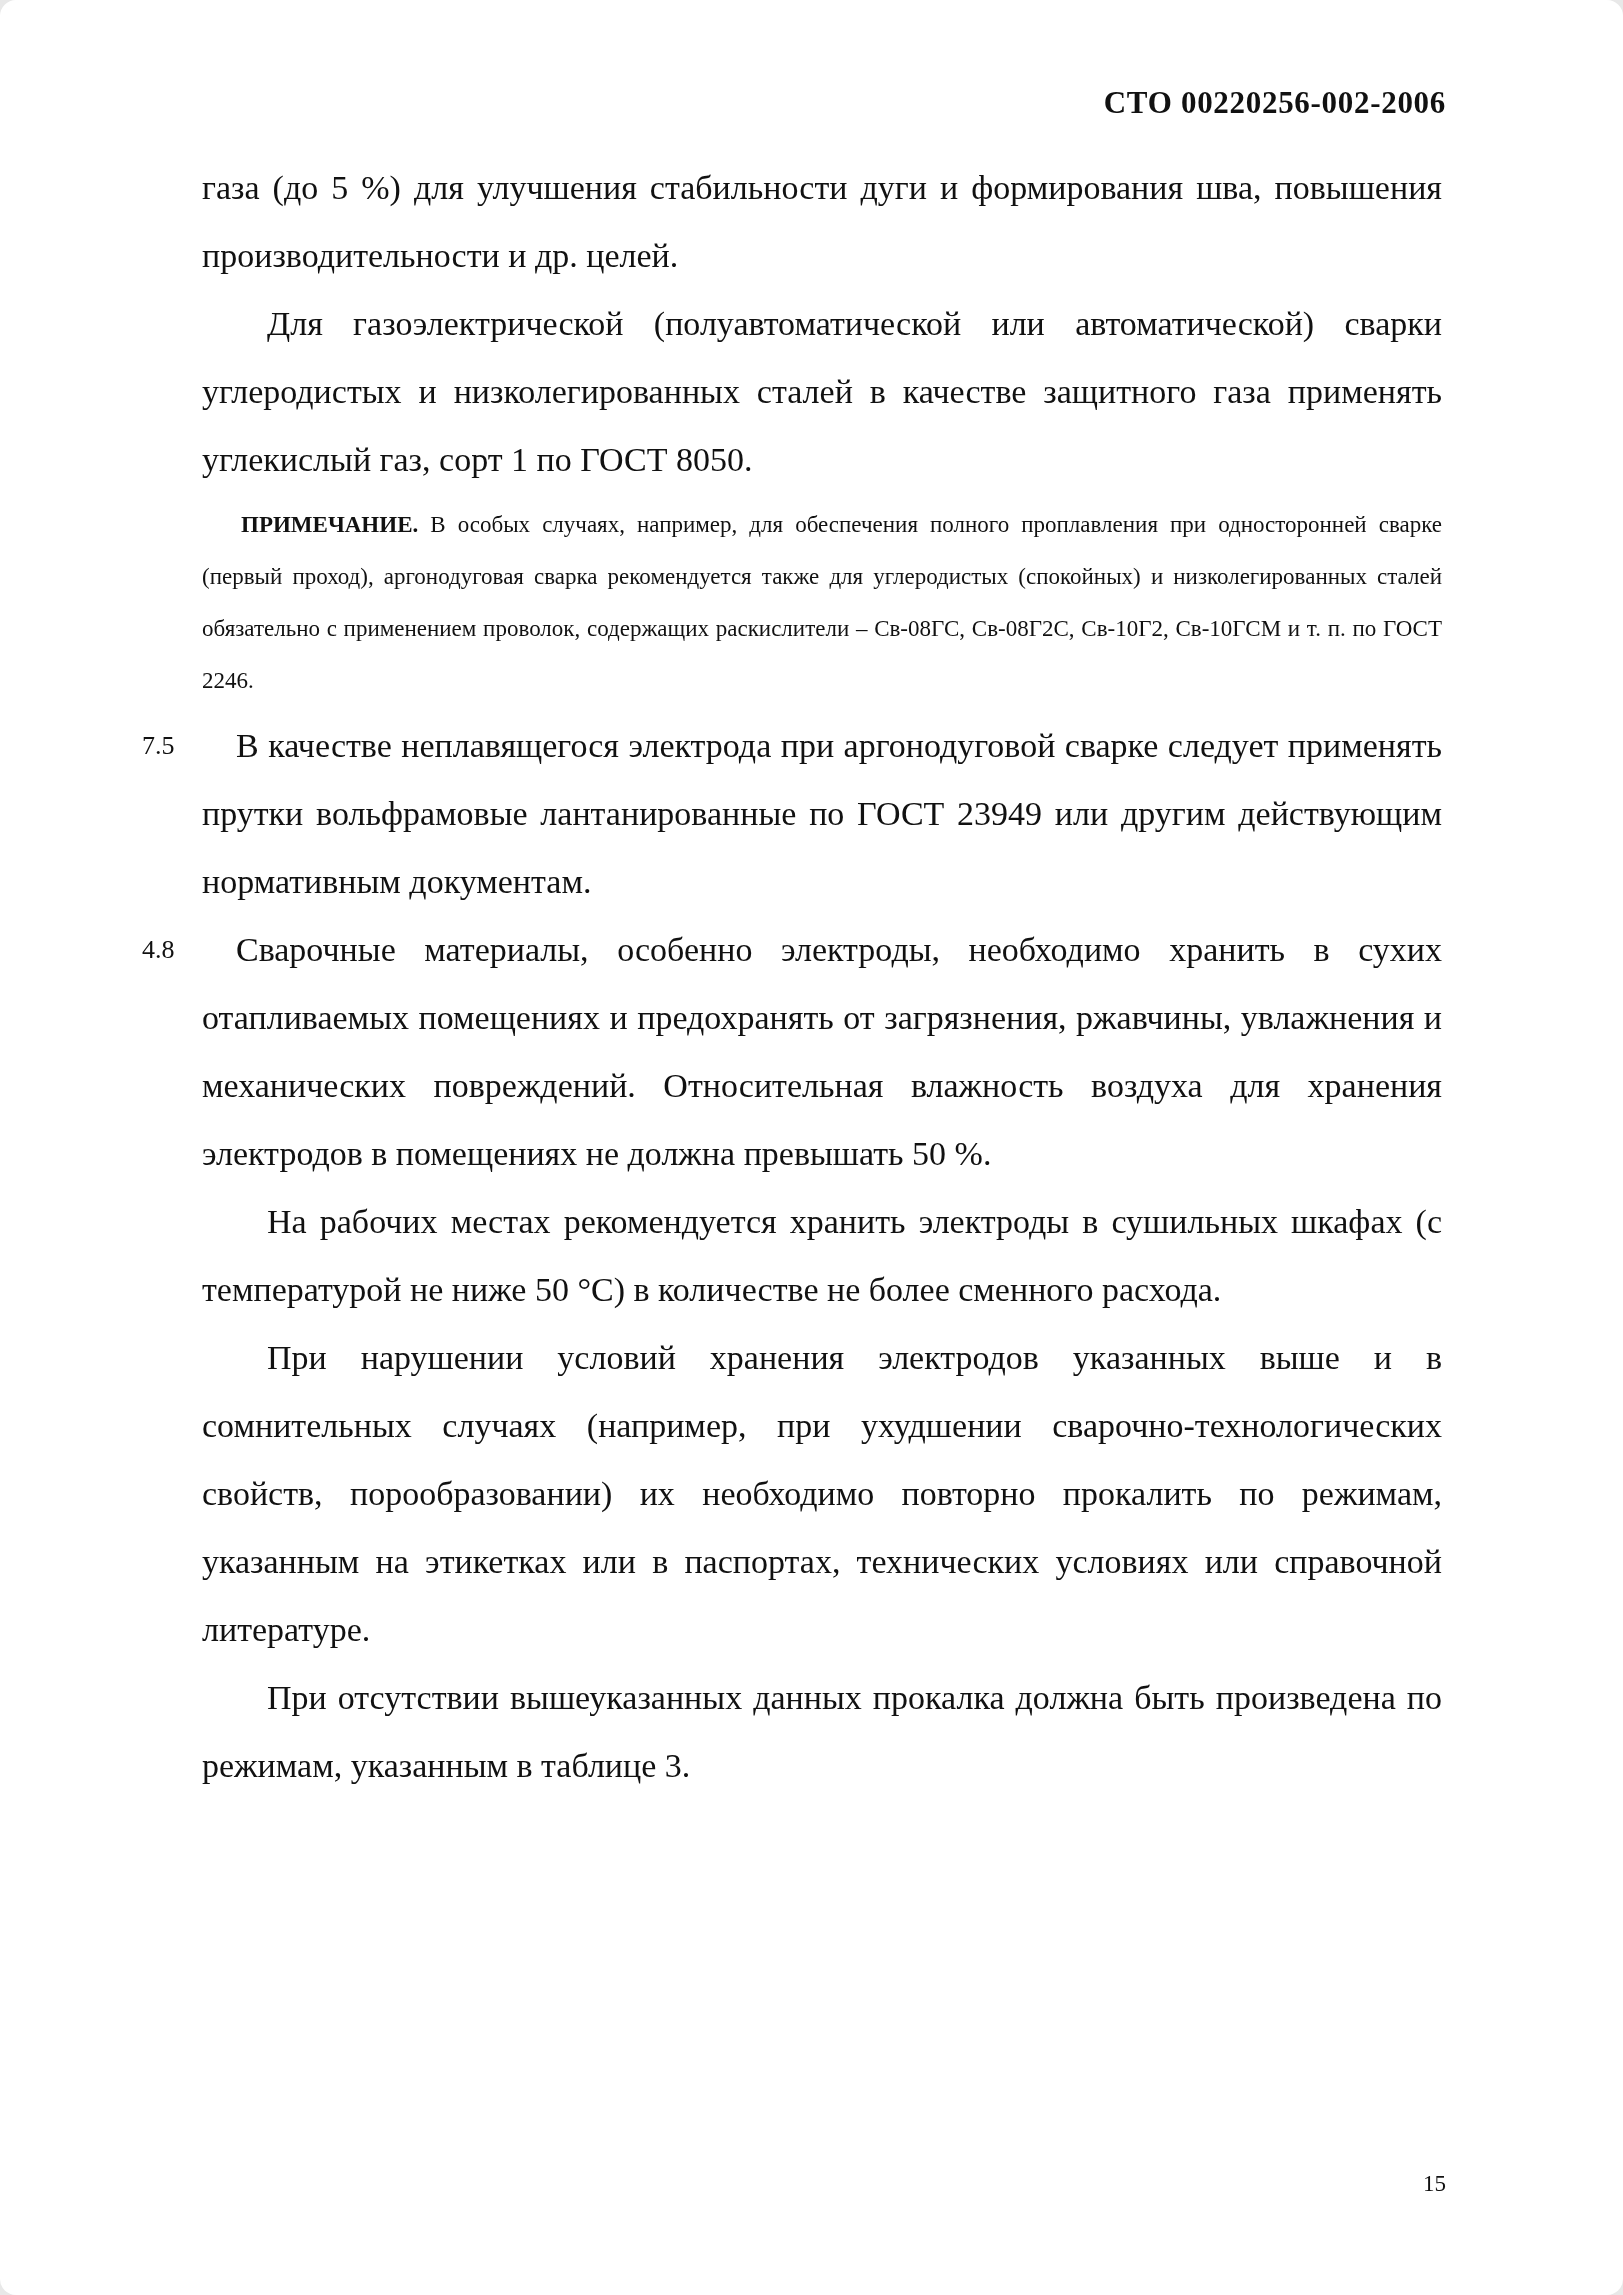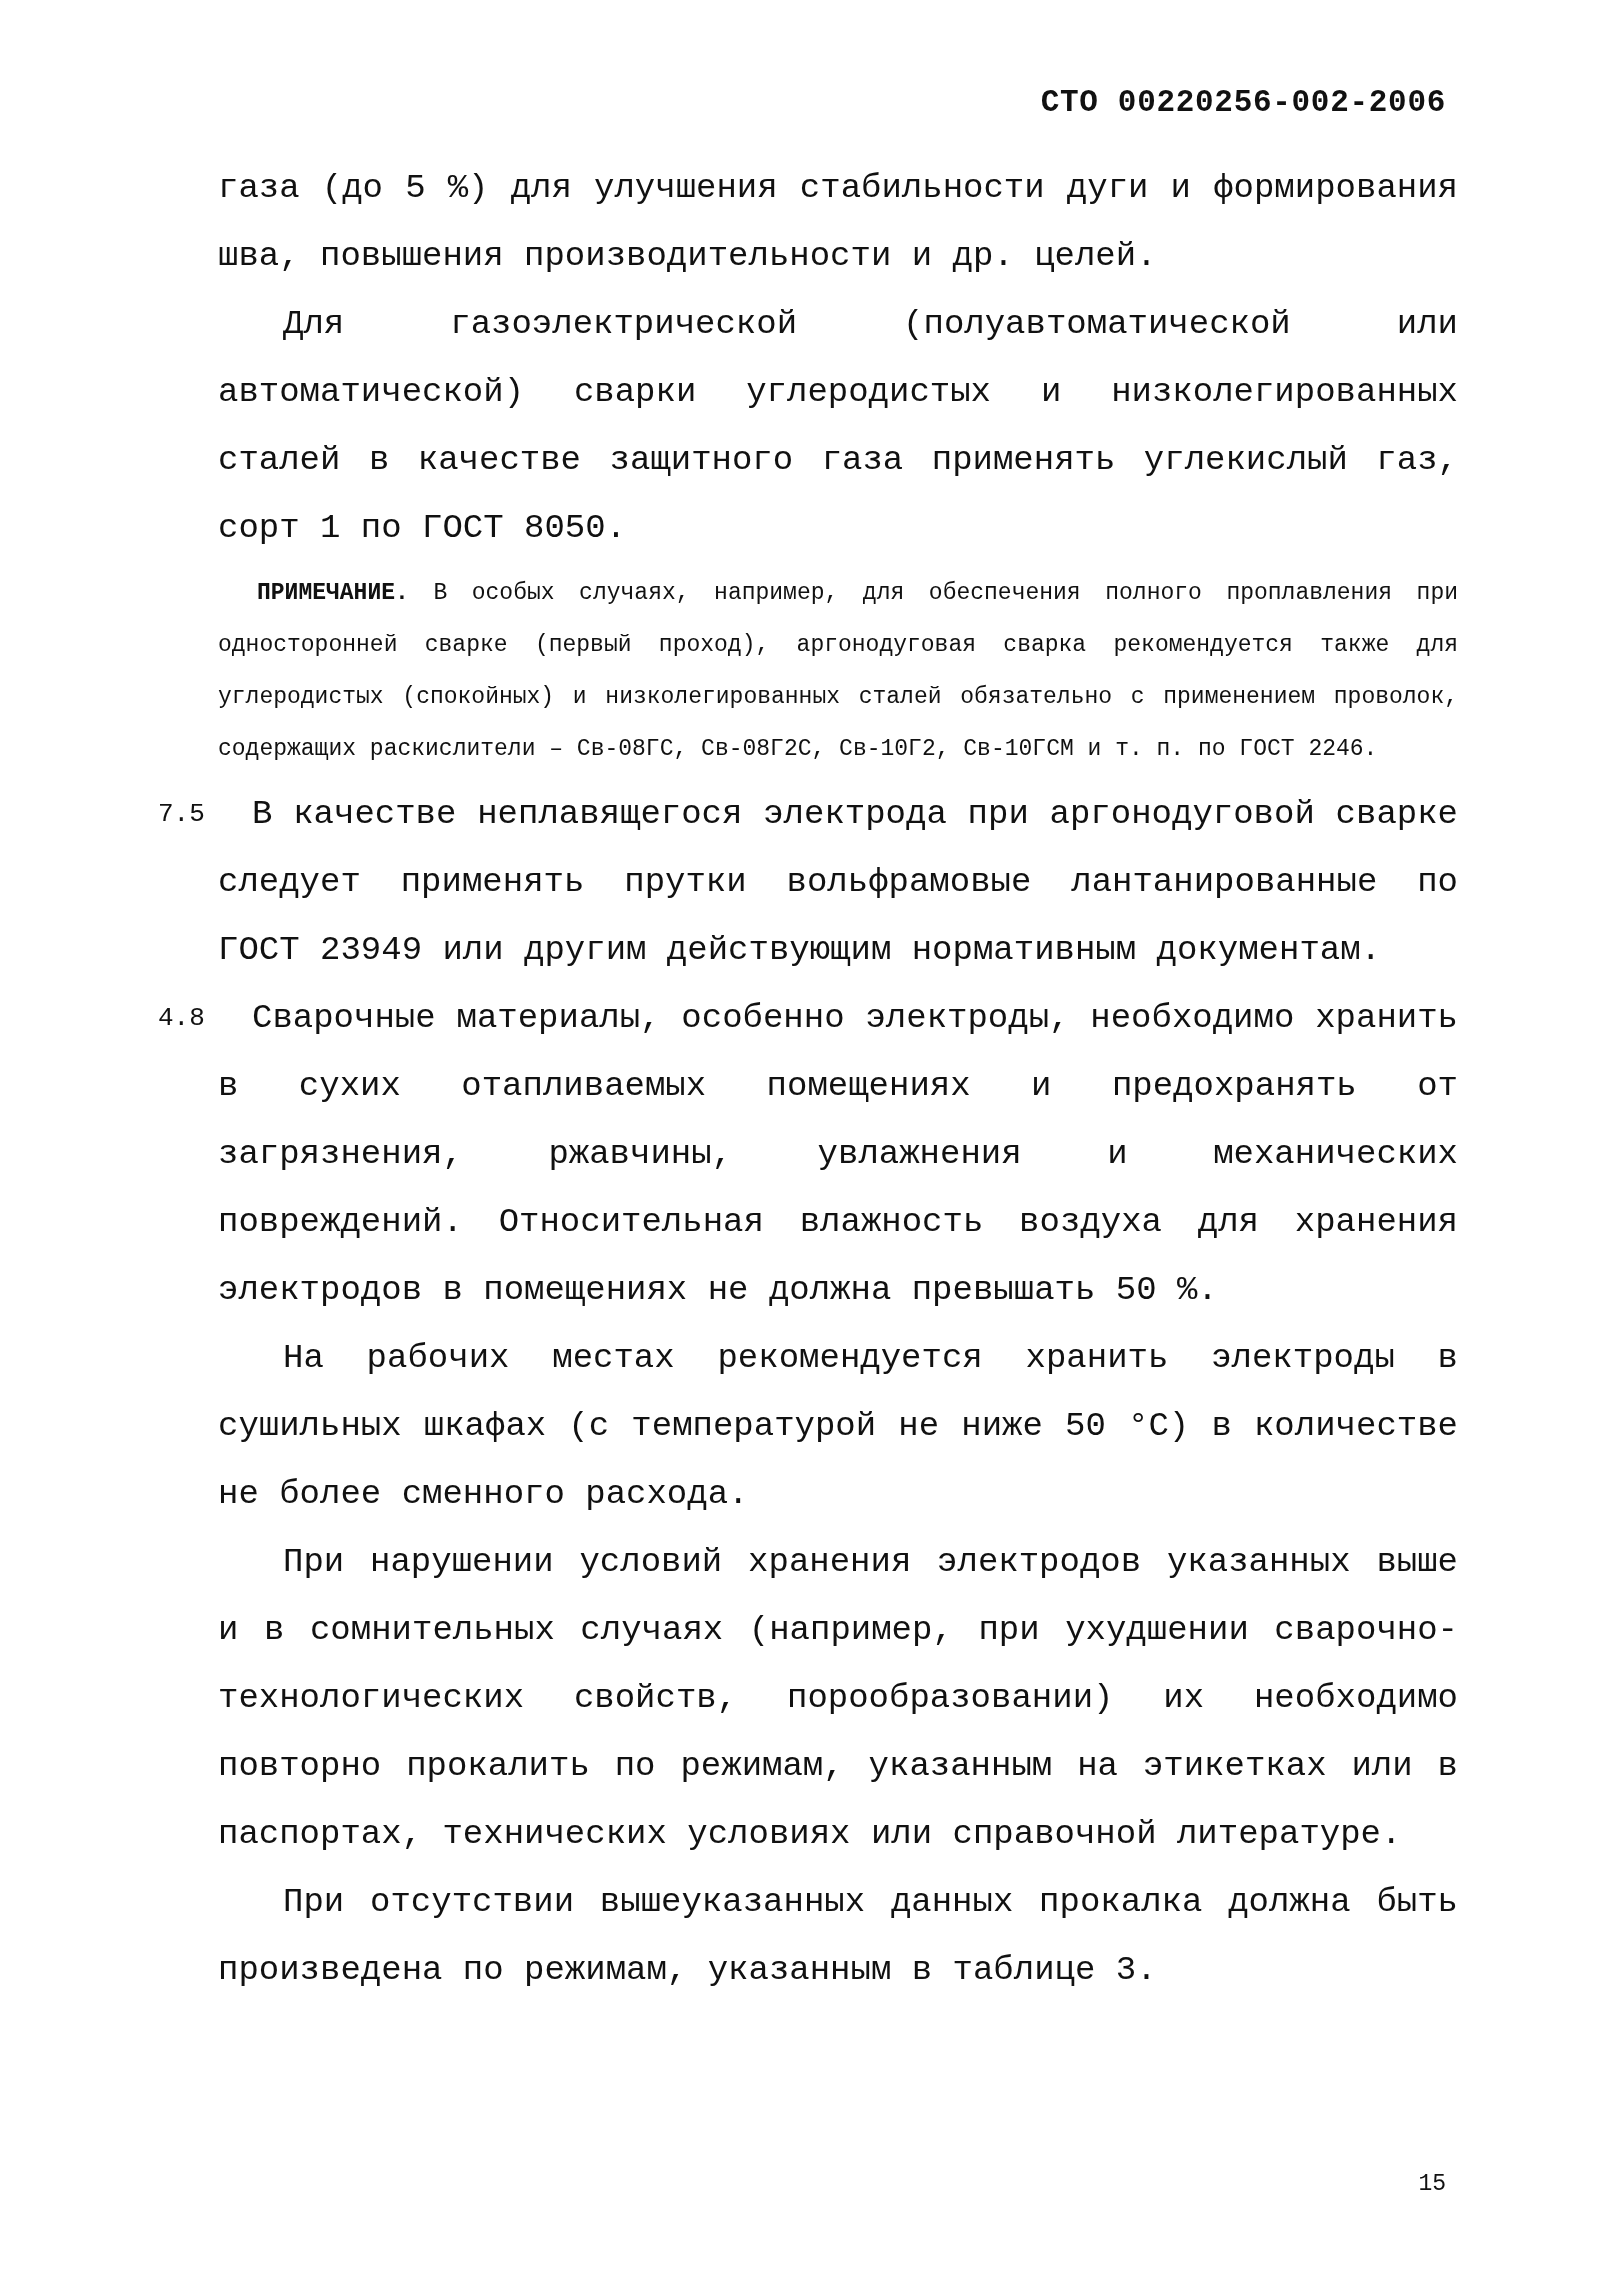--- a/index.html
+++ b/index.html
@@ -6,38 +6,39 @@
     margin: 0;
     padding: 0;
     background: #e8e8e8;
   }
   .page {
     position: relative;
     width: 1623px;
     height: 2295px;
     margin: 0 auto;
     background: #ffffff;
-    font-family: Liberation Mono, monospace;
+    font-family: Liberation Serif, serif;
     color: #111111;
     overflow: hidden;
+    border-radius: 16px;
   }
   .doc-header {
     position: absolute;
     top: 85px;
     left: 207px;
     right: 177px;
     text-align: right;
     font-size: 31px;
     font-weight: bold;
     letter-spacing: 0.7px;
   }
   .content {
     position: absolute;
     top: 154px;
-    left: 218px;
+    left: 202px;
     width: 1240px;
   }
   .para {
     font-size: 34px;
     line-height: 68px;
     text-align: justify;
     margin: 0;
   }
   .para.indented {
     text-indent: 65px;

